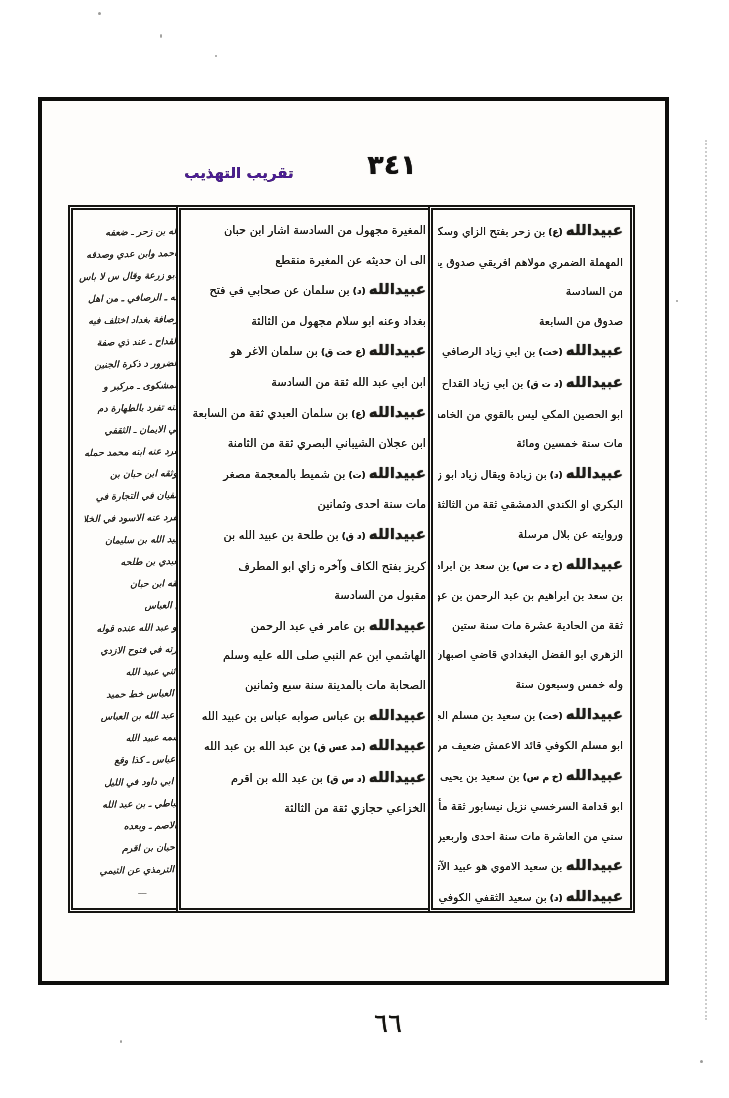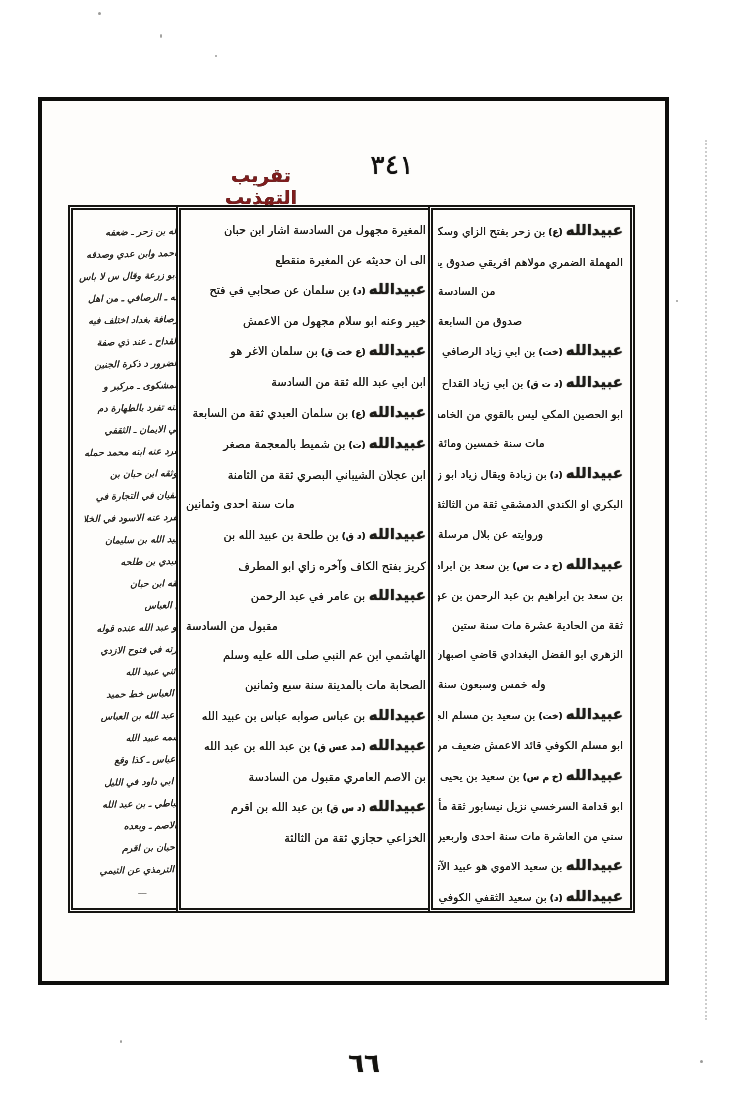--- a/index.html
+++ b/index.html
@@ -9,28 +9,28 @@
     font-family:"DejaVu Sans",sans-serif;
     color:#1b1a17;
   }
   .scan-page{position:absolute;inset:0;background:#ffffff;}
   
   .page-frame{
     position:absolute;left:38px;top:97px;width:631px;height:888px;
     box-sizing:border-box;border:4px solid #0e0e0c;background:#fefdfb;
   }
   .hdr-title{
-    position:absolute;left:154px;top:63px;width:130px;
-    font-size:19px;font-weight:bold;text-align:center;direction:rtl;
-    letter-spacing:-0.5px;color:#7f1d1d;
+    position:absolute;left:132px;top:63px;width:130px;
+    font-size:15px;font-weight:bold;text-align:center;direction:rtl;
+    letter-spacing:-0.5px;color:#4c1d95;
     text-shadow:0 0 .6px #14130f;
   }
   .hdr-num{
     position:absolute;left:305px;top:48px;width:90px;
-    font-size:27px;font-weight:normal;text-align:center;direction:rtl;color:#121110;
+    font-size:27px;font-weight:bold;text-align:center;direction:rtl;color:#121110;
     text-shadow:0 0 .7px #121110;
   }
   
   .text-block{position:absolute;left:26px;top:104px;width:567px;height:708px;}
   .col{
     position:absolute;top:0;height:708px;box-sizing:border-box;
     border:5px double #161512;background:#fefdfb;
     direction:rtl;text-align:right;overflow:hidden;
     padding:6px 7px 4px 5px;
   }
@@ -38,29 +38,29 @@
   .col-middle{left:108px;width:262px;}
   .col-margin{left:0;width:120px;padding-top:10px;}
   .col-margin .inner{transform:rotate(-1.3deg);transform-origin:100% 0;}
   .tline{
     white-space:nowrap;overflow:hidden;
     line-height:29.6px;font-size:11px;color:#1d1c18;
     text-shadow:0 0 .5px #1d1c18;
   }
   .col-middle .tline{font-size:11.3px;}
   .col-margin .tline{line-height:22px;font-size:9.5px;font-style:italic;color:#25231e;}
-  .tline.center{text-align:left;}
+  .tline.center{text-align:right;}
   .tline.dim{opacity:.5;font-size:9px;text-align:center;line-height:20px;}
   .head{font-size:15px;font-weight:bold;letter-spacing:-0.6px;text-shadow:0 0 1px #15140f;}
   .sym{font-size:9px;font-weight:bold;}
   
   .folio-num{
-    position:absolute;left:324px;top:1008px;width:80px;
-    font-size:26px;font-weight:bold;text-align:center;direction:rtl;
-    letter-spacing:7px;color:#14130f;text-shadow:0 0 .7px #14130f;margin-top:40px;
+    position:absolute;left:348px;top:1008px;width:80px;
+    font-size:26px;font-weight:normal;text-align:center;direction:rtl;
+    letter-spacing:7px;color:#14130f;text-shadow:0 0 .7px #14130f;
   }
   
   .artifact-dotline{
     position:absolute;left:705px;top:140px;height:880px;width:0;
     border-left:2px dotted #bdbdbd;opacity:.75;
   }
   .speck{position:absolute;background:#9a9a98;border-radius:50%;}
   .s1{left:98px;top:12px;width:3px;height:3px;}
   .s2{left:160px;top:34px;width:2px;height:4px;}
   .s3{left:215px;top:55px;width:2px;height:2px;}
@@ -119,36 +119,35 @@
             <div class="tline"><span>ابن حبان بن اقرم</span></div>
             <div class="tline"><span>عند الترمذي عن التيمي</span></div>
             <div class="tline dim"><span>ـــ</span></div>
           </div>
       </div>
       <div class="col col-middle">
         <div class="inner">
             <div class="tline"><span>المغيرة مجهول من السادسة اشار ابن حبان</span></div>
             <div class="tline"><span>الى ان حديثه عن المغيرة منقطع</span></div>
             <div class="tline"><span class="head">عبيدالله</span><span class="sym"> (د) </span><span>بن سلمان عن صحابي في فتح</span></div>
-            <div class="tline"><span>خيبر وعنه ابو سلام مجهول من الاعمش</span></div>
+            <div class="tline"><span>بغداد وعنه ابو سلام مجهول من الثالثة</span></div>
             <div class="tline"><span class="head">عبيدالله</span><span class="sym"> (ع خت ق) </span><span>بن سلمان الاغر هو</span></div>
             <div class="tline"><span>ابن ابي عبد الله ثقة من السادسة</span></div>
             <div class="tline"><span class="head">عبيدالله</span><span class="sym"> (ع) </span><span>بن سلمان العبدي ثقة من السابعة</span></div>
+            <div class="tline"><span>ابن عجلان الشيباني البصري ثقة من الثامنة</span></div>
             <div class="tline"><span class="head">عبيدالله</span><span class="sym"> (ت) </span><span>بن شميط بالمعجمة مصغر</span></div>
-            <div class="tline"><span>ابن عجلان الشيباني البصري ثقة من الثامنة</span></div>
             <div class="tline center"><span>مات سنة احدى وثمانين</span></div>
             <div class="tline"><span class="head">عبيدالله</span><span class="sym"> (د ق) </span><span>بن طلحة بن عبيد الله بن</span></div>
             <div class="tline"><span>كريز بفتح الكاف وآخره زاي ابو المطرف</span></div>
+            <div class="tline center"><span>مقبول من السادسة</span></div>
             <div class="tline"><span class="head">عبيدالله</span><span> بن عامر في عبد الرحمن</span></div>
-            <div class="tline center"><span>مقبول من السادسة</span></div>
             <div class="tline"><span>الهاشمي ابن عم النبي صلى الله عليه وسلم</span></div>
             <div class="tline"><span>الصحابة مات بالمدينة سنة سبع وثمانين</span></div>
             <div class="tline"><span class="head">عبيدالله</span><span> بن عباس صوابه عباس بن عبيد الله</span></div>
             <div class="tline"><span class="head">عبيدالله</span><span class="sym"> (مد عس ق) </span><span>بن عبد الله بن عبد الله</span></div>
-            <div class="tline"><span>بن الاصم العامري مقبول من السادسة</span></div>
             <div class="tline"><span class="head">عبيدالله</span><span class="sym"> (د س ق) </span><span>بن عبد الله بن اقرم</span></div>
             <div class="tline"><span>الخزاعي حجازي ثقة من الثالثة</span></div>
           </div>
       </div>
       <div class="col col-right">
         <div class="inner">
             <div class="tline"><span class="head">عبيدالله</span><span class="sym"> (ع) </span><span>بن زحر بفتح الزاي وسكون</span></div>
             <div class="tline"><span>المهملة الضمري مولاهم افريقي صدوق يخطئ</span></div>
             <div class="tline center"><span>من السادسة</span></div>
             <div class="tline center"><span>صدوق من السابعة</span></div>

